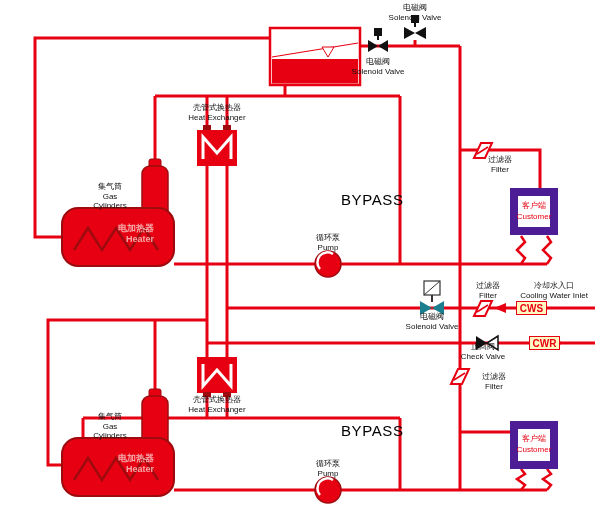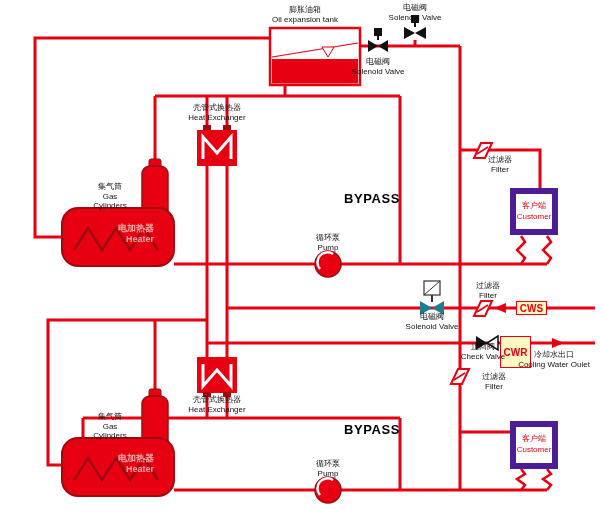--- a/index.html
+++ b/index.html
@@ -2,22 +2,22 @@
 <html><head>
 <meta charset="utf-8">
 <style>
   *{margin:0;padding:0;box-sizing:border-box}
   html,body{background:#fff}
   body{font-family:"Liberation Sans",sans-serif}
   .canvas{position:relative;width:600px;height:526px;background:#ffffff;overflow:hidden}
   .canvas>svg{position:absolute;left:0;top:0}
   .lbl{position:absolute;text-align:center;color:#111;font-size:8px;line-height:1.2}
   .lbl div{white-space:nowrap}
-  .bypass{font-weight:bold;font-size:13px;letter-spacing:.6px;color:#000}
-  .box{position:absolute;border:6px solid #4c1d95;background:#fff;color:#e60012;
+  .bypass{font-weight:normal;font-size:15px;letter-spacing:.6px;color:#000}
+  .box{position:absolute;border:8px solid #4c1d95;background:#fff;color:#e60012;
        display:flex;flex-direction:column;align-items:center;justify-content:center;
        font-size:8px;line-height:1.35;text-align:center}
   .tag{position:absolute;border:1.5px solid #e60012;background:#fef9c3;color:#e60012;
        font-size:10px;font-weight:bold;display:flex;align-items:center;justify-content:center}
   .heater-txt{position:absolute;color:#f7a8a8;font-size:9px;font-weight:bold;
        text-align:right;line-height:1.25}
 </style>
 </head>
 <body>
 
@@ -143,24 +143,20 @@
 
     <g>
       <polygon points="476,336 487,343 476,350" fill="#111"></polygon>
       <polygon points="498,336 487,343 498,350" fill="#fff" stroke="#111" stroke-width="1.5"></polygon>
     </g>
 
     <polygon points="506,303 506,313 494,308" fill="#e60012"></polygon>
     <polygon points="552,338 552,348 564,343" fill="#e60012"></polygon>
   </svg>
 
-  <div class="lbl" style="left:253px;top:5px;width:104px">
-    <div>膨胀油箱</div>
-    <div>Oil expansion tank</div>
-  </div>
 
   <div class="lbl" style="left:382px;top:3px;width:66px">
     <div>电磁阀</div>
     <div>Solenoid Valve</div>
   </div>
 
   <div class="lbl" style="left:345px;top:57px;width:66px">
     <div>电磁阀</div>
     <div>Solenoid Valve</div>
   </div>
@@ -196,39 +192,39 @@
   <div class="box" style="left:510px;top:188px;width:48px;height:47px">
     <div>客户端</div>
     <div>Customer</div>
   </div>
 
   <div class="lbl" style="left:465px;top:281px;width:46px">
     <div>过滤器</div>
     <div>Filter</div>
   </div>
 
+  <div class="lbl" style="left:510px;top:281px;width:88px">
+    <div>冷却水入口</div>
+    <div>Cooling Water Inlet</div>
+  </div>
 
   <div class="tag" style="left:516px;top:301px;width:31px;height:14px">CWS</div>
 
   <div class="lbl" style="left:398px;top:312px;width:68px">
     <div>电磁阀</div>
     <div>Solenoid Valve</div>
   </div>
 
-  <div class="tag" style="left:500px;top:336px;width:31px;height:32px">CWR</div>
+  <div class="tag" style="left:529px;top:336px;width:31px;height:14px">CWR</div>
 
   <div class="lbl" style="left:453px;top:342px;width:60px">
     <div>止回阀</div>
     <div>Check Valve</div>
   </div>
 
-  <div class="lbl" style="left:508px;top:350px;width:92px">
-    <div>冷却水出口</div>
-    <div>Cooling Water Oulet</div>
-  </div>
 
   <div class="lbl" style="left:471px;top:372px;width:46px">
     <div>过滤器</div>
     <div>Filter</div>
   </div>
 
   <div class="lbl" style="left:177px;top:395px;width:80px">
     <div>壳管式换热器</div>
     <div>Heat Exchanger</div>
   </div>

